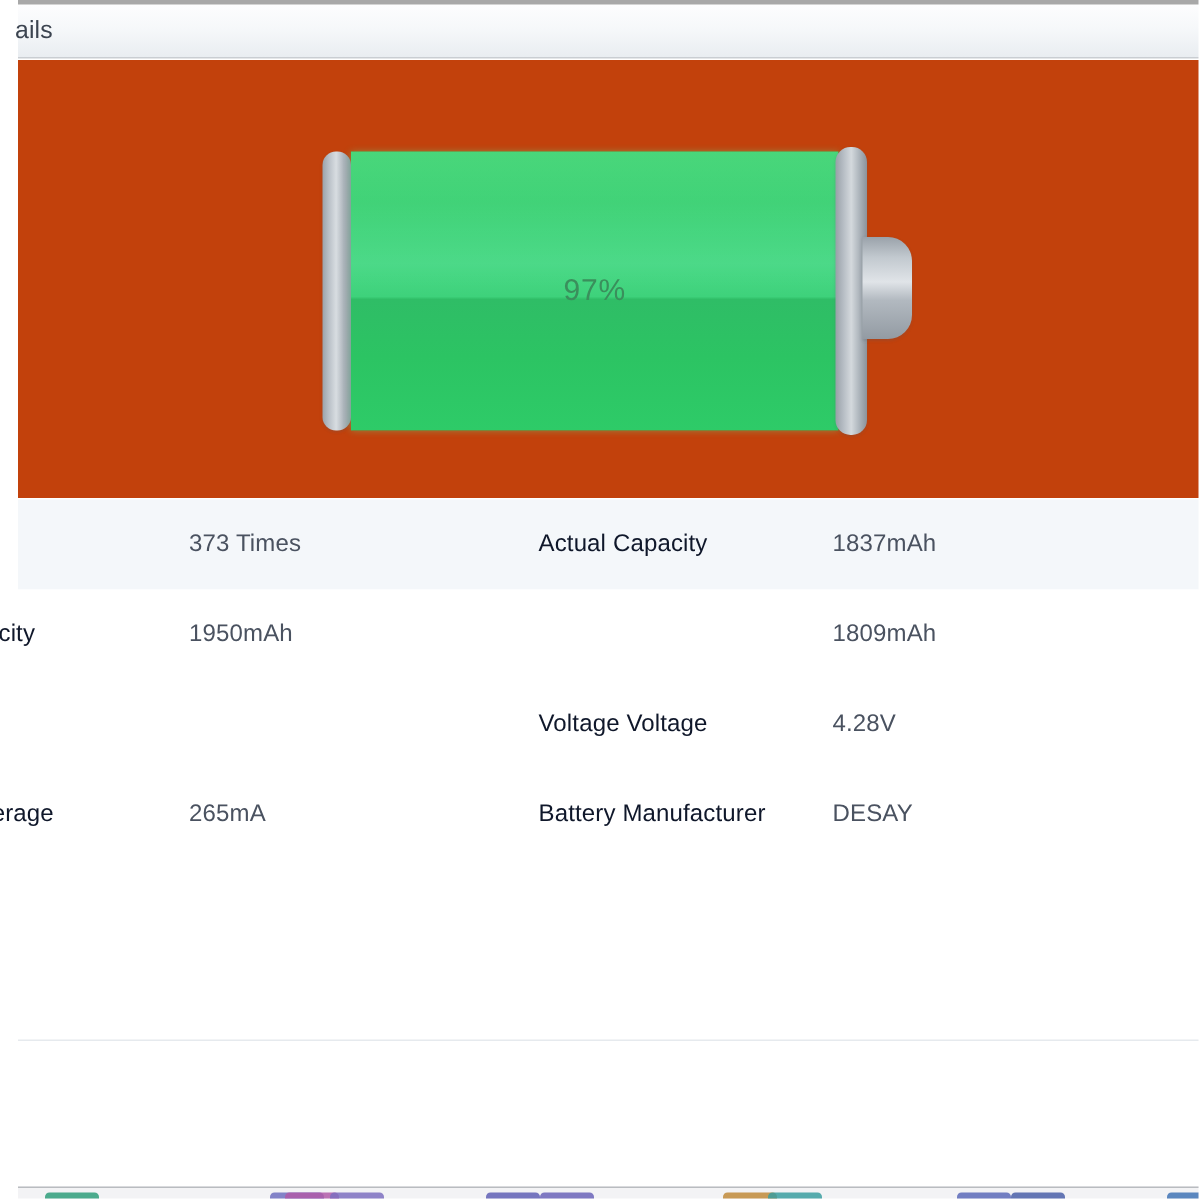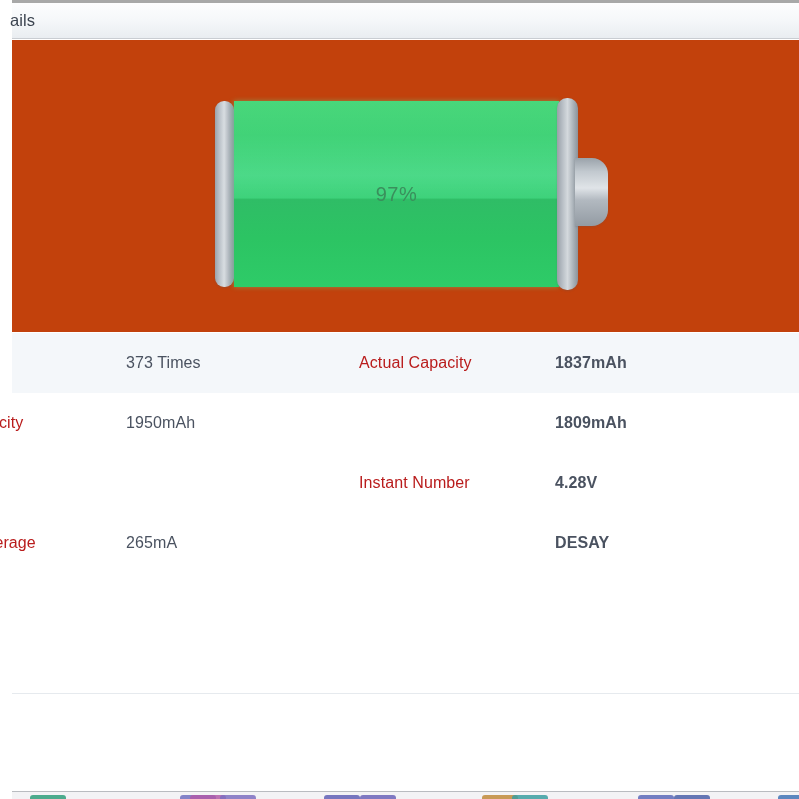--- a/index.html
+++ b/index.html
@@ -171,37 +171,37 @@
     display: flex;
     align-items: center;
     box-sizing: border-box;
     padding-left: 43px;
   }
   .info-row.stripe { background: #f4f7fa; }
   .info-row.plain  { background: #ffffff; }
 
   .cell-label {
     font-size: 16px;
-    color: #b91c1c;
+    color: #0f172a;
     white-space: nowrap;
     letter-spacing: 0.1px;
   }
   .cell-value {
     font-size: 16px;
     color: #4a5260;
     white-space: nowrap;
     letter-spacing: 0.1px;
     display: flex;
     align-items: center;
   }
 
   .c1 { position: absolute; left: -40px; }
   .c2 { position: absolute; left: 114px; }
   .c3 { position: absolute; left: 347px; }
-  .c4 { position: absolute; left: 543px; font-weight: bold; }
+  .c4 { position: absolute; left: 543px; }
 
   .bolt-icon {
     display: inline-block;
     margin-left: 9px;
     line-height: 1;
     font-size: 17px;
     color: #22c96a;
     transform: translateY(-1px);
   }
 
@@ -279,30 +279,31 @@
       <span class="cell-label c1">apacity</span>
       <span class="cell-value c2">
           <span>1950mAh</span>
         </span>
       <span class="cell-value c4">1809mAh</span>
     </div>
 
 
     <div class="info-row plain">
 
-      <span class="cell-label c3">Instant Number</span>
+      <span class="cell-label c3">Voltage Voltage</span>
       <span class="cell-value c4">4.28V</span>
     </div>
 
 
     <div class="info-row plain">
       <span class="cell-label c1">mperage</span>
       <span class="cell-value c2">
           <span>265mA</span>
         </span>
+      <span class="cell-label c3">Battery Manufacturer</span>
       <span class="cell-value c4">DESAY</span>
     </div>
 
   </div>
 
   <div class="table-bottom-rule"></div>
 
   <div class="footer-area">
     
   </div>

